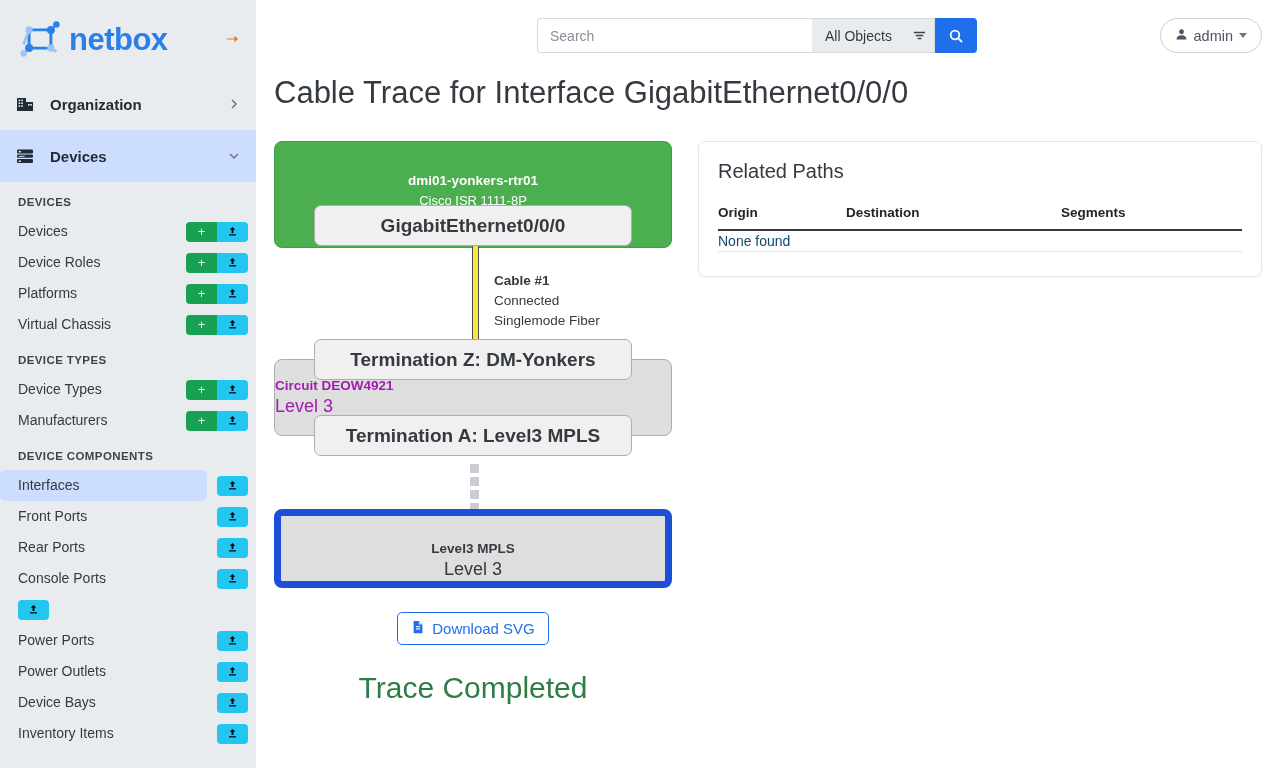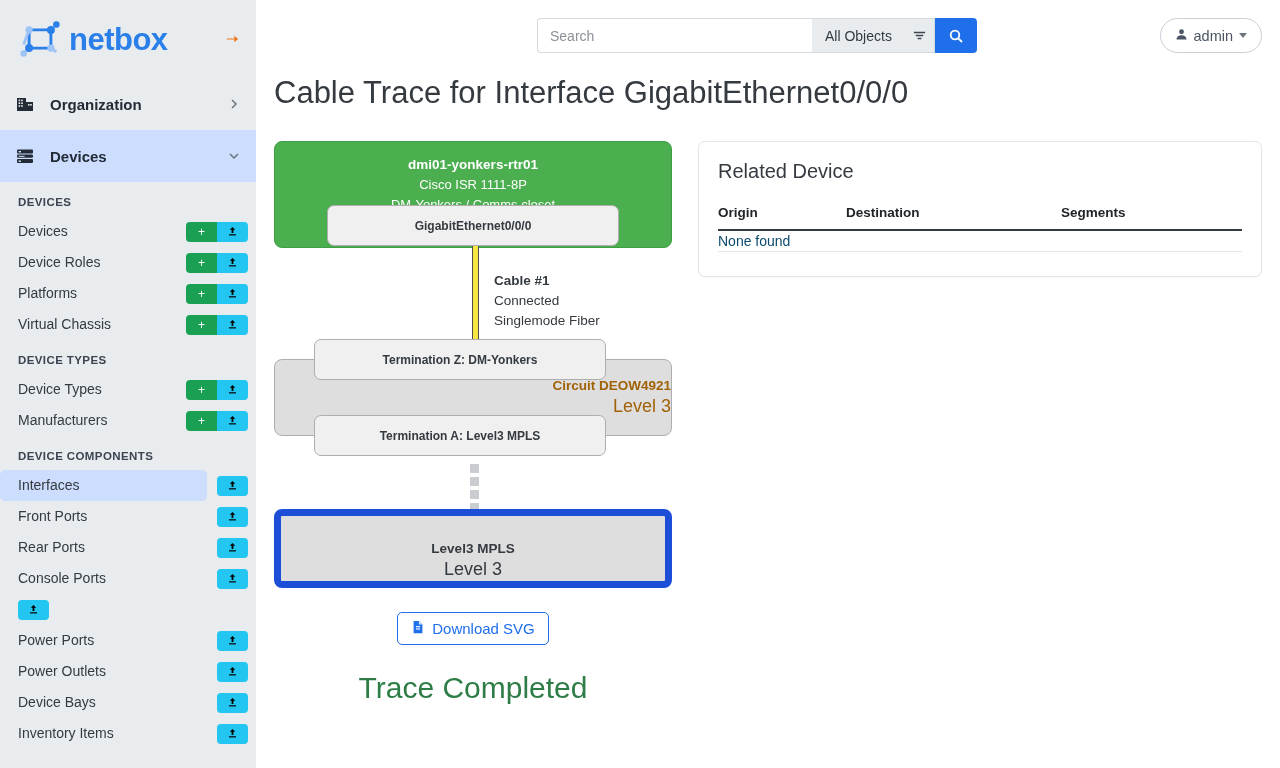--- a/index.html
+++ b/index.html
@@ -137,33 +137,33 @@
   .node {
     position: relative;
     border-radius: 8px;
     text-align: center;
     border: 1px solid;
   }
   .node-device {
     background: #4bae4f; border-color: #3f9e43;
     color: #ffffff;
     height: 107px; width: 398px;
-    padding-top: 12px;
+    padding-top: 28px;
   }
   .node-title { font-size: 13.5px; font-weight: 700; line-height: 21px; }
   .node-sub { font-size: 13px; font-weight: 400; line-height: 20px; }
 
   .term-box {
     position: relative;
-    width: 292px; height: 41px;
+    width: 318px; height: 41px;
     margin: 0 auto;
     background: #f0f0f0; border: 1px solid #aeaeae;
     border-radius: 7px;
     display: flex; align-items: center; justify-content: center;
-    font-size: 12px; font-weight: 700; color: #343a40;
+    font-size: 19px; font-weight: 700; color: #343a40;
     z-index: 3;
   }
   .iface-box { margin-top: -43px; }
 
   .cable-row {
     position: relative; height: 113px;
   }
   .cable-line {
     position: absolute; left: 198px; top: 0; width: 7px; height: 113px;
     background: #f5e642; border-left: 1px solid #4d4d4d; border-right: 1px solid #4d4d4d;
@@ -173,22 +173,22 @@
     text-align: left; color: #343a40;
   }
   .cable-name { font-size: 13.5px; font-weight: 700; line-height: 20px; }
   .cable-meta { font-size: 13.5px; font-weight: 400; line-height: 20px; }
 
   .circuit-wrap { position: relative; width: 398px; }
   .circuit-box {
     position: absolute; left: 0; top: 0;
     width: 398px; height: 77px;
     background: #dedede; border: 1px solid #aeaeae; border-radius: 8px;
-    text-align: right; padding-top: 15px;
-    color: #a16207;
+    text-align: left; padding-top: 15px;
+    color: #a21caf;
   }
   .circuit-name { font-size: 13.5px; font-weight: 700; line-height: 21px; }
   .circuit-sub { font-size: 18px; font-weight: 400; line-height: 20px; }
   .term-z { position: absolute; left: 40px; top: -20px; }
   .term-a { position: absolute; left: 40px; top: 56px; }
 
   .dotted-link { position: relative; height: 53px; }
   .dot { position: absolute; left: 196px; width: 9px; height: 9px; background: #c9ccd1; }
 
   .node-provider {
@@ -565,21 +565,21 @@
           </span>
           <span>Download SVG</span>
         </span>
       </div>
 
       <div class="trace-status">Trace Completed</div>
     </div>
 
     <div class="side-col">
       <div class="card">
-        <div class="card-title">Related Device</div>
+        <div class="card-title">Related Paths</div>
         <table class="paths">
           <thead>
             <tr>
               <th class="col-origin">Origin</th>
               <th class="col-dest">Destination</th>
               <th>Segments</th>
             </tr>
           </thead>
           <tbody>
             <tr>

